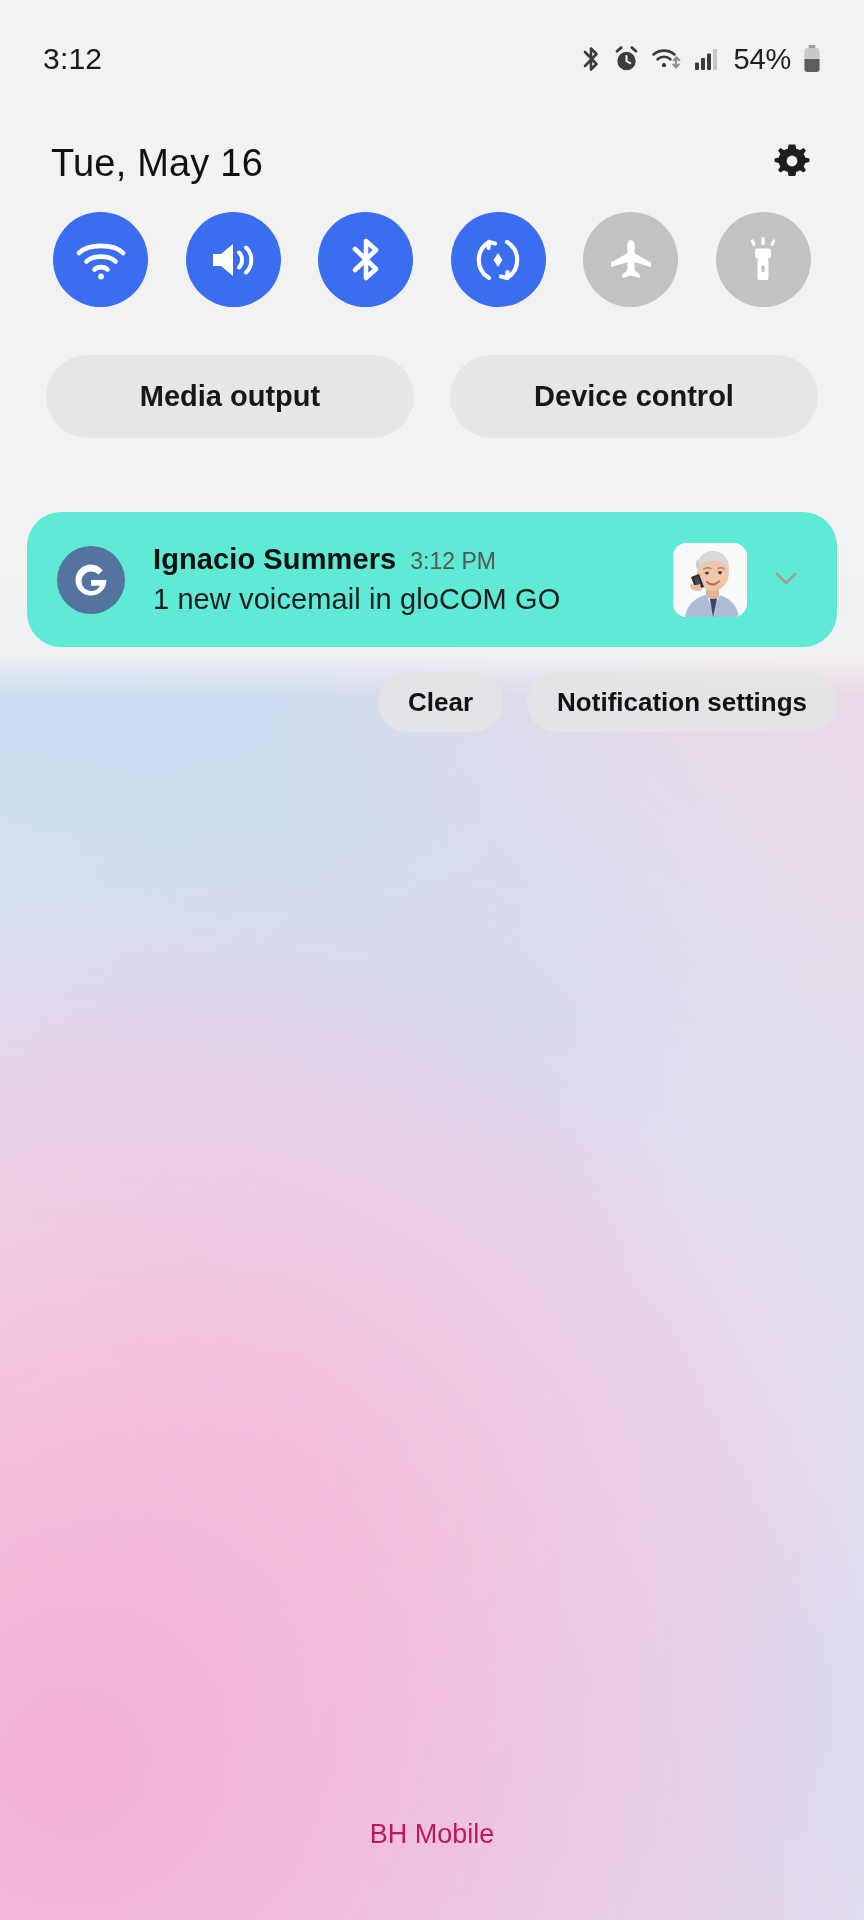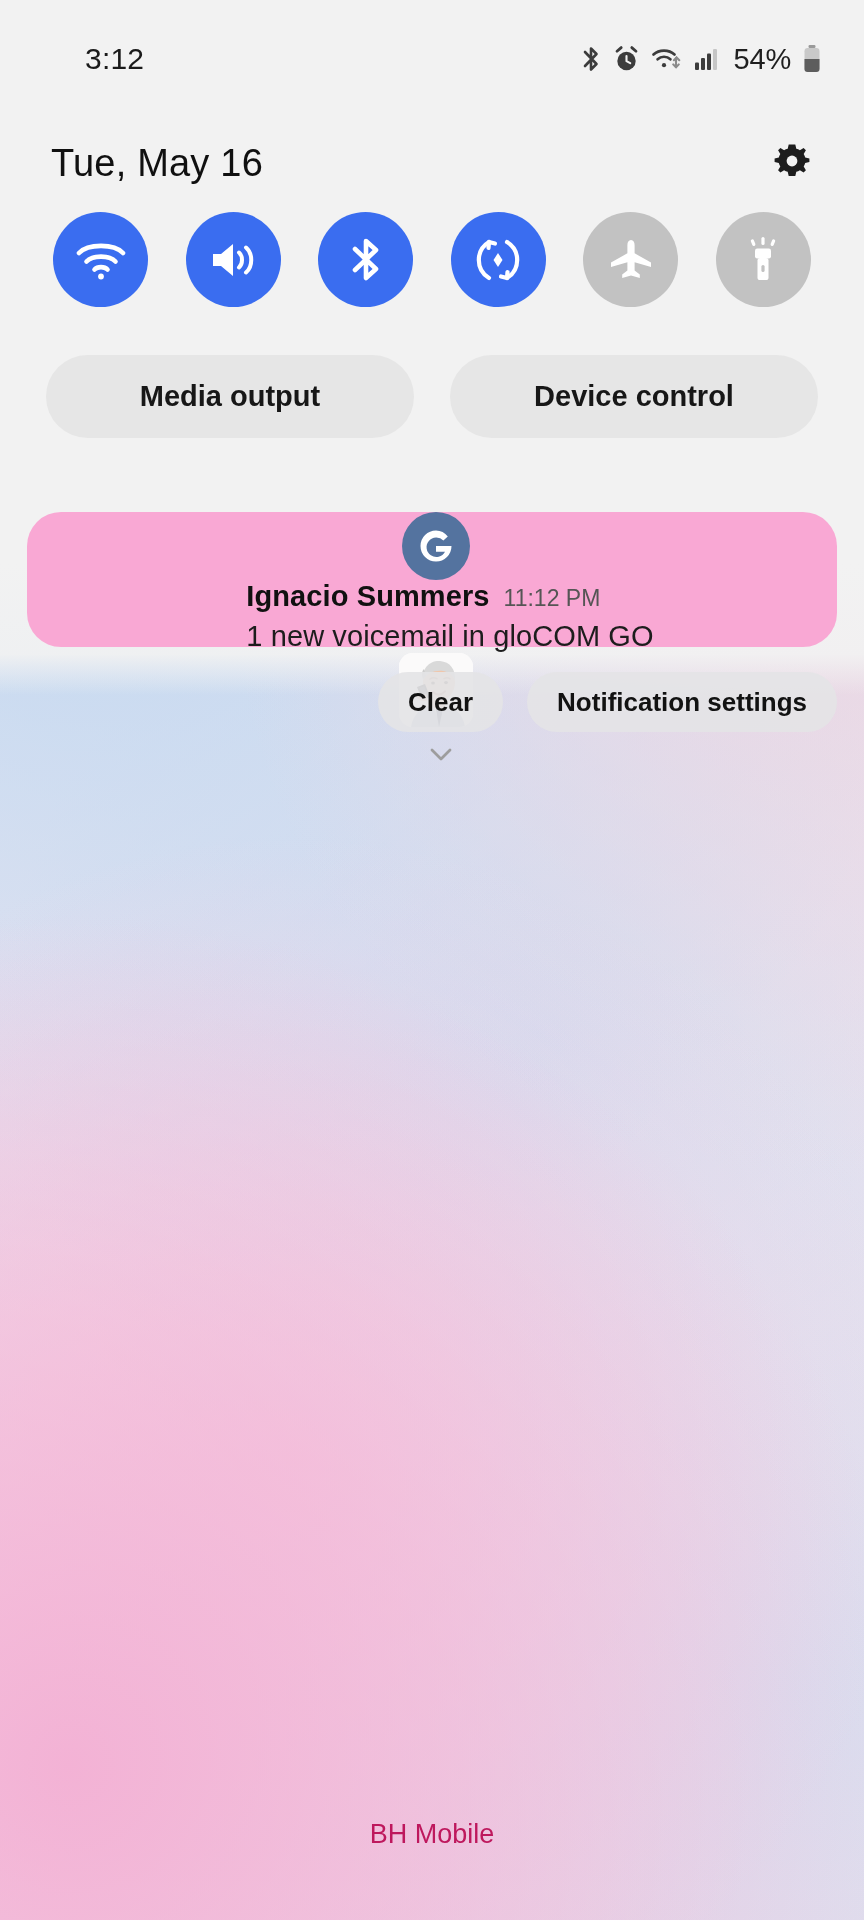--- a/index.html
+++ b/index.html
@@ -35,21 +35,21 @@
   }
   #shade-fade {
     position:absolute; top:655px; left:0; right:0; height:40px;
     background:linear-gradient(180deg, rgba(242,242,242,0.9) 0%, rgba(242,242,242,0) 100%);
   }
 
   
   #status-bar {
     position:absolute; top:0; left:0; right:0; height:118px;
     display:flex; align-items:center; justify-content:space-between;
-    padding:0 42px 0 85px;
+    padding:0 42px 0 43px;
   }
   #status-time {
     font-size:30px; color:#1a1a1a; letter-spacing:0.2px;
   }
   #status-icons {
     display:flex; align-items:center; gap:11px;
   }
   #status-icons svg { display:block; }
   .battery-pct {
     font-size:29px; color:#1f1f1f; margin-left:3px; letter-spacing:-0.2px;
@@ -89,25 +89,24 @@
     background:#e6e6e6;
     display:flex; align-items:center; justify-content:center;
     font-size:29px; color:#171717; font-weight:bold;
     cursor:pointer;
   }
 
   
   #notification-card {
     position:absolute; top:512px; left:27px; right:27px;
     height:135px;
-    background:#f9a8d4; border-radius:34px;
+    background:#5eead4; border-radius:34px;
     display:flex; align-items:center;
     padding:0 22px 0 30px;
     cursor:pointer;
-    flex-direction:column;
   }
   #app-icon {
     width:68px; height:68px; border-radius:50%;
     background:#54739f;
     display:flex; align-items:center; justify-content:center;
     flex:0 0 auto;
   }
   #notif-text { flex:1; margin-left:28px; min-width:0; }
   #notif-line1 { display:flex; align-items:baseline; gap:14px; }
   #notif-title { font-size:29px; font-weight:bold; color:#111; letter-spacing:0.1px; }
@@ -289,21 +288,21 @@
 
   <div id="app-icon">
     <svg width="44" height="44" viewBox="0 0 44 44">
       <path d="M22 6.5 a15.5 15.5 0 1 0 15.5 15.5 h-15.5 v5.8 h9.0 a9.8 9.8 0 1 1 -1.6 -11.4 l4.4 -4.0 A15.45 15.45 0 0 0 22 6.5 z" fill="#ffffff"></path>
     </svg>
   </div>
 
   <div id="notif-text">
     <div id="notif-line1">
       <span id="notif-title">Ignacio Summers</span>
-      <span id="notif-time">11:12 PM</span>
+      <span id="notif-time">3:12 PM</span>
     </div>
     <div id="notif-body">1 new voicemail in gloCOM GO</div>
   </div>
 
   <div id="notif-thumb">
     <svg width="74" height="74" viewBox="0 0 74 74">
       <rect width="74" height="74" fill="#fbfafa"></rect>
 
       <path d="M12 74 C14 60 24 54 33 52 L46 52 C56 55 64 61 66 74 Z" fill="#aebdd6"></path>
       <path d="M33 52 L40 66 L47 52 L44 50 L36 50 Z" fill="#e9eef6"></path>

